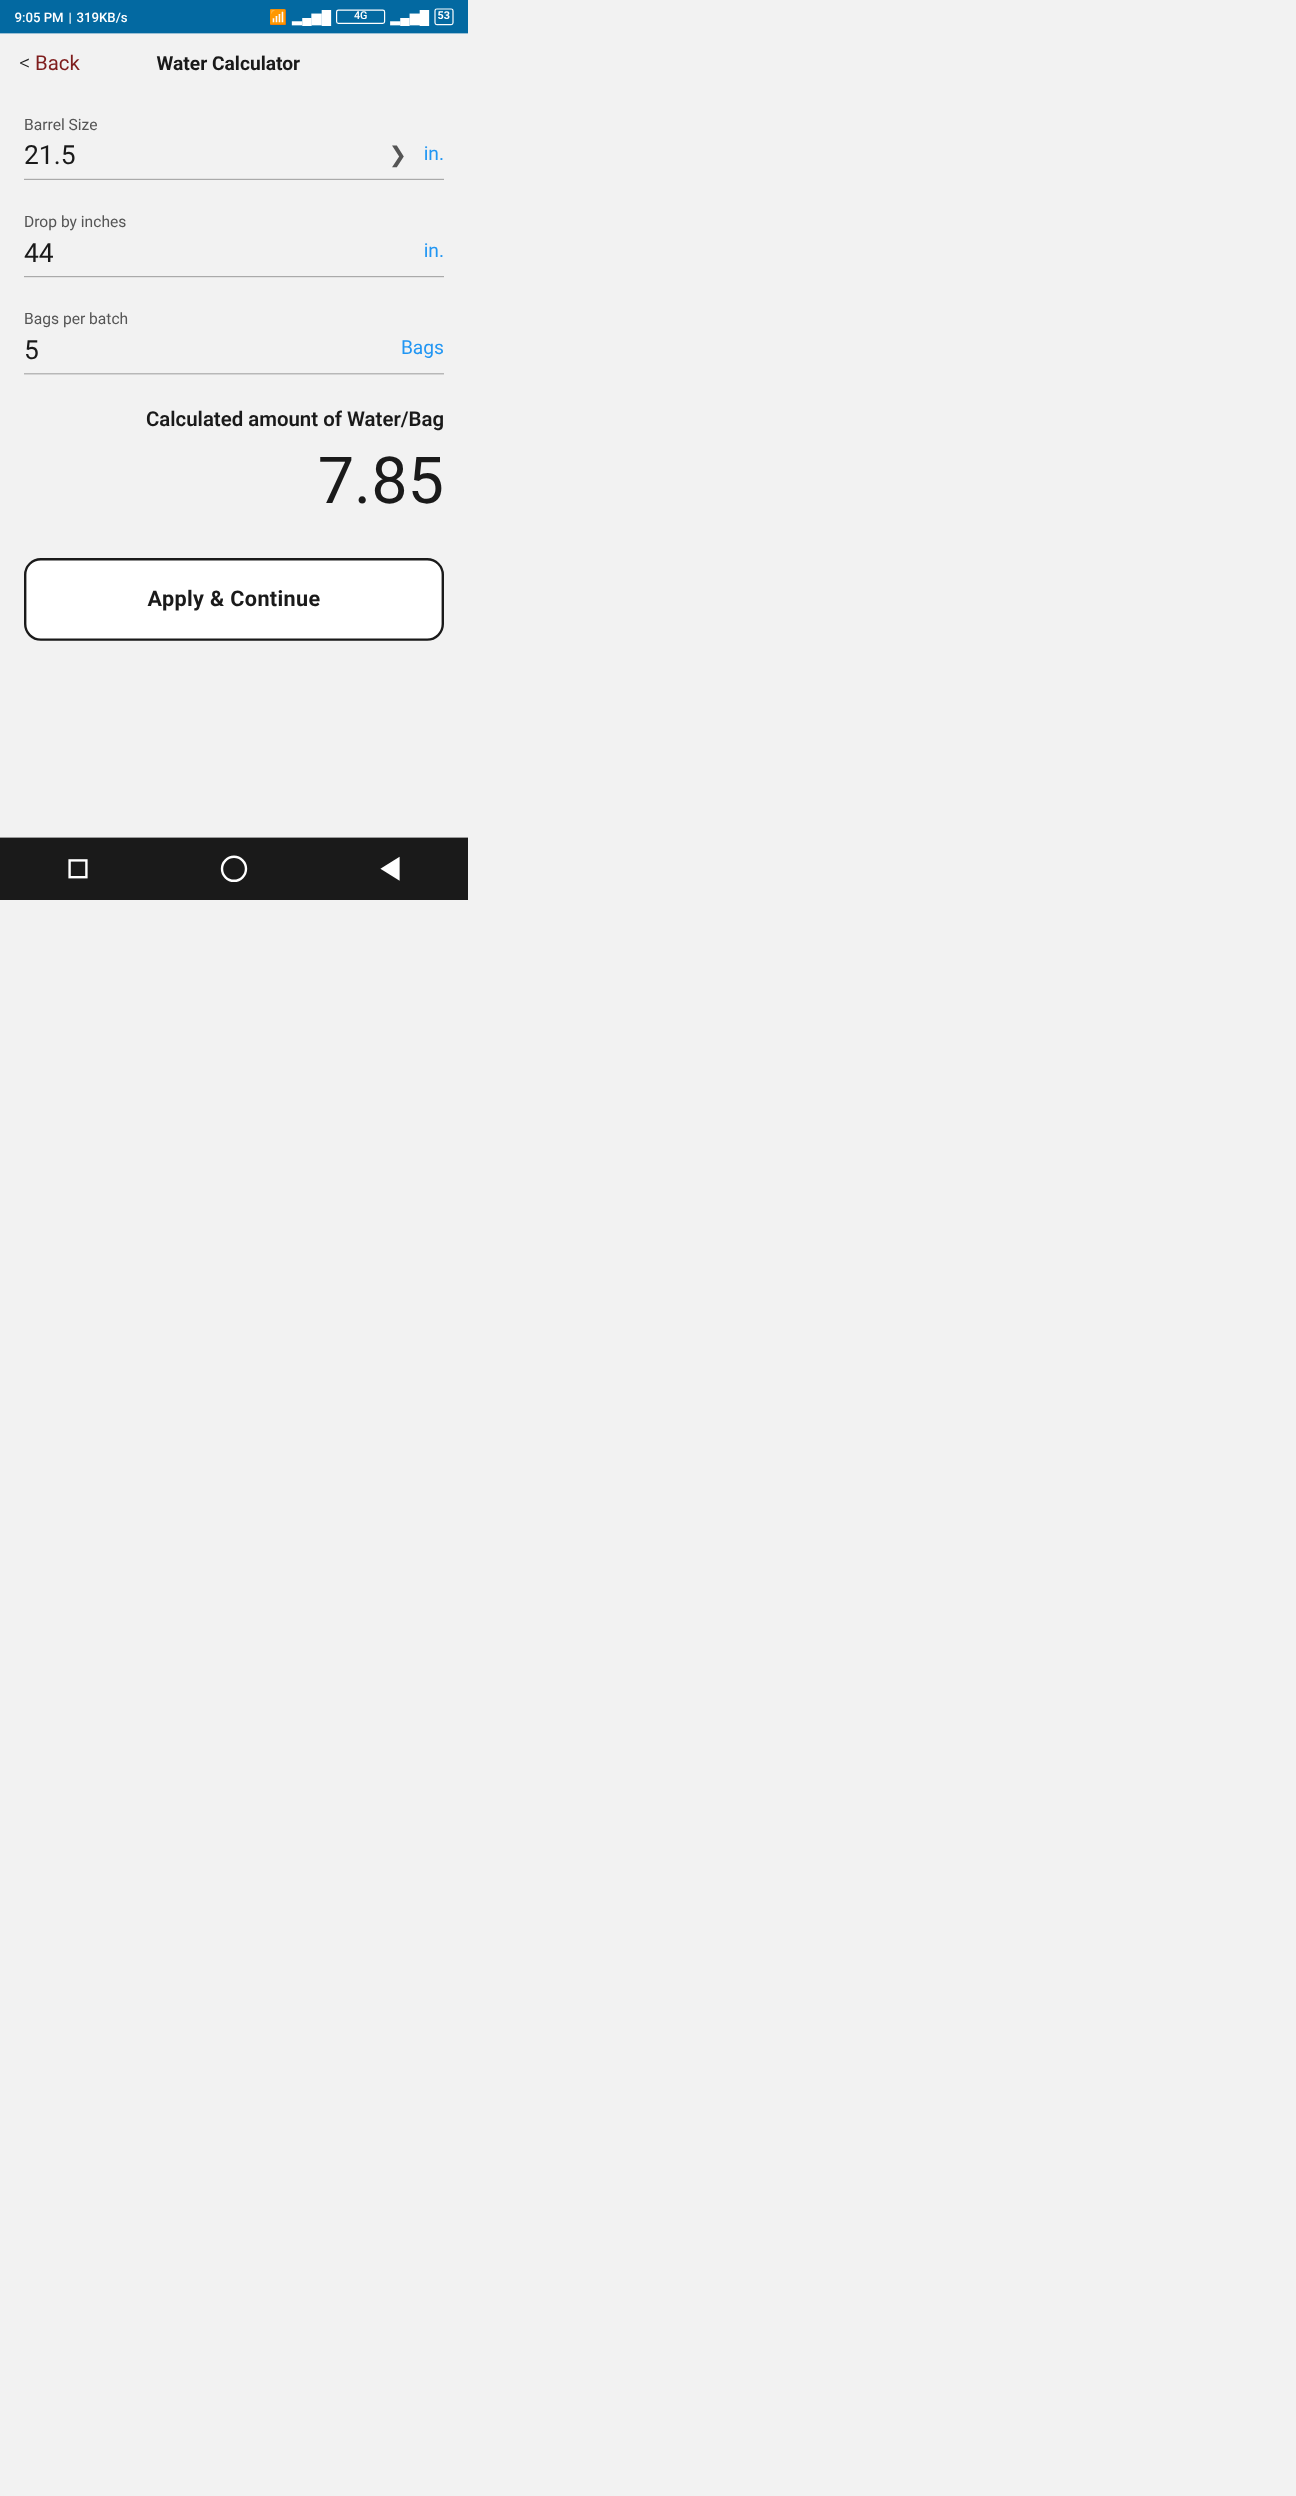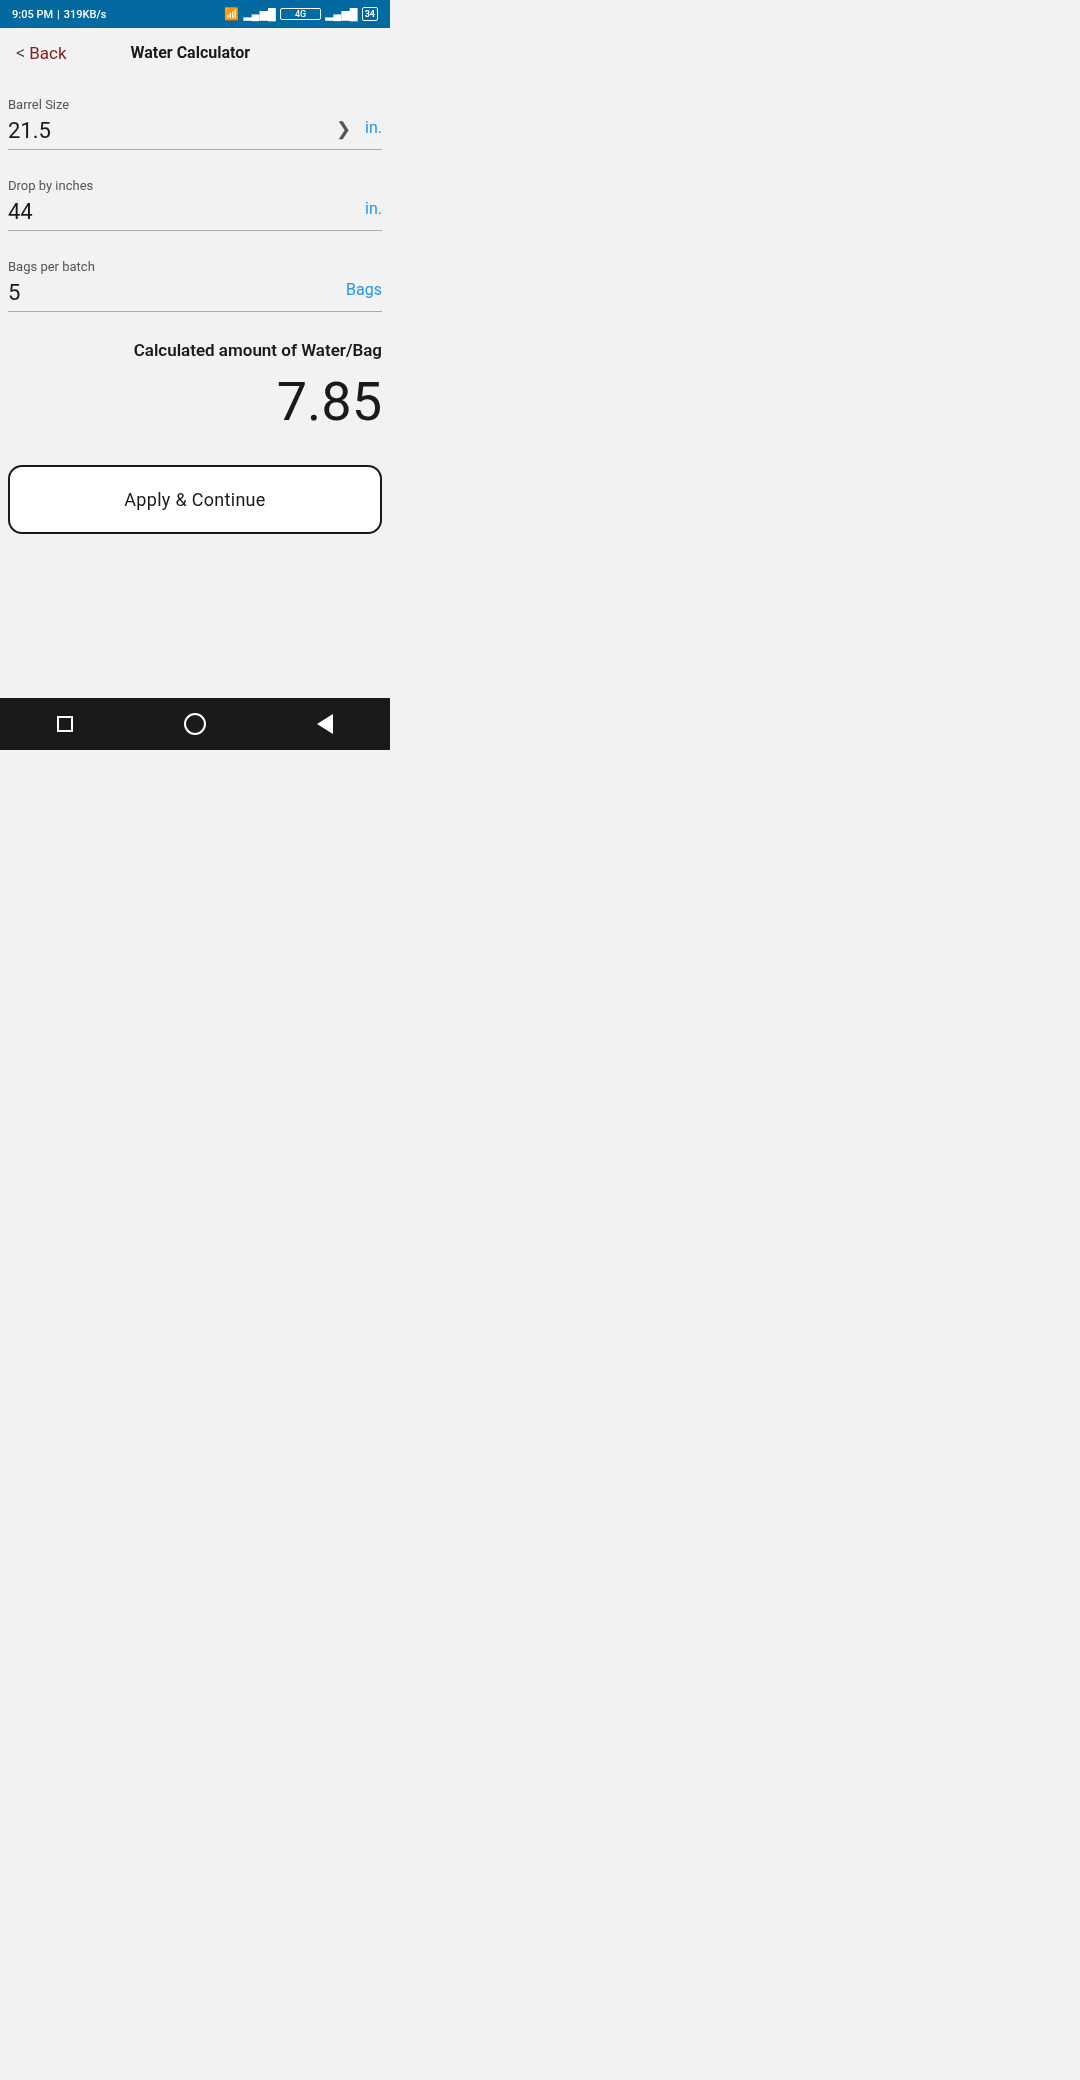--- a/index.html
+++ b/index.html
@@ -93,21 +93,21 @@
       text-align: center;
       font-size: 16px;
       font-weight: 700;
       color: #1a1a1a;
       margin-right: 60px;
     }
 
     
     .main-content {
       flex: 1;
-      padding: 20px 8px;
+      padding: 20px 20px;
       overflow-y: auto;
     }
 
     
     .field-group {
       margin-bottom: 28px;
     }
 
     .field-label {
       font-size: 13px;
@@ -163,21 +163,21 @@
 
     
     .apply-button {
       display: block;
       width: 100%;
       padding: 22px 16px;
       border: 2px solid #1a1a1a;
       border-radius: 14px;
       background: #ffffff;
       font-size: 18px;
-      font-weight: 400;
+      font-weight: 700;
       color: #1a1a1a;
       cursor: pointer;
       text-align: center;
       font-family: inherit;
       letter-spacing: 0.3px;
     }
 
     
     .bottom-nav {
       background: #1a1a1a;
@@ -233,21 +233,21 @@
 
     <span style="font-size:12px;">📶</span>
 
     <span style="font-size:11px;">▂▄▆█</span>
 
     <span style="font-size:9px; border:1px solid #fff; padding:0 14px; border-radius:2px;">4G</span>
 
     <span style="font-size:11px;">▂▄▆█</span>
 
     <span class="battery-icon">
-      <span>34</span>
+      <span>53</span>
     </span>
   </div>
 </div>
 
 <div class="header">
   <button class="back-button">
     <span class="back-chevron">&lt;</span>
     <span class="back-text">Back</span>
   </button>
   <div class="header-title">Water Calculator</div>

